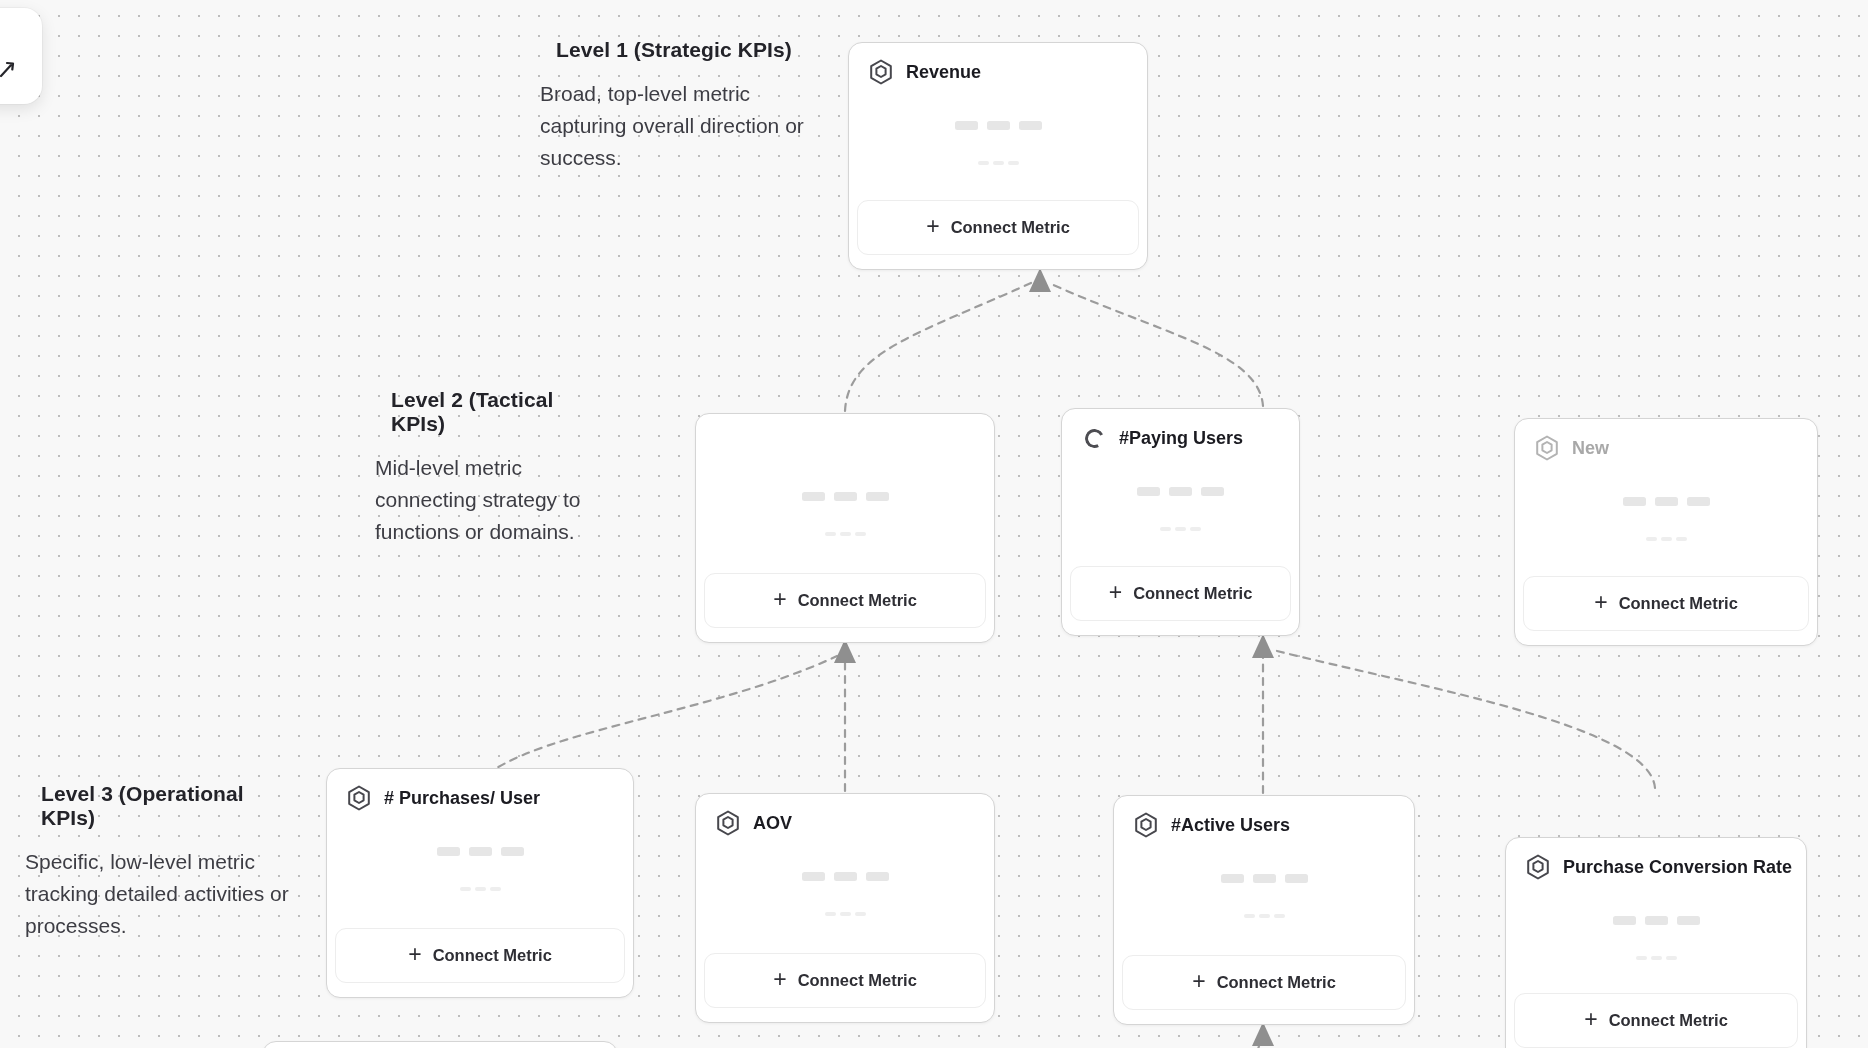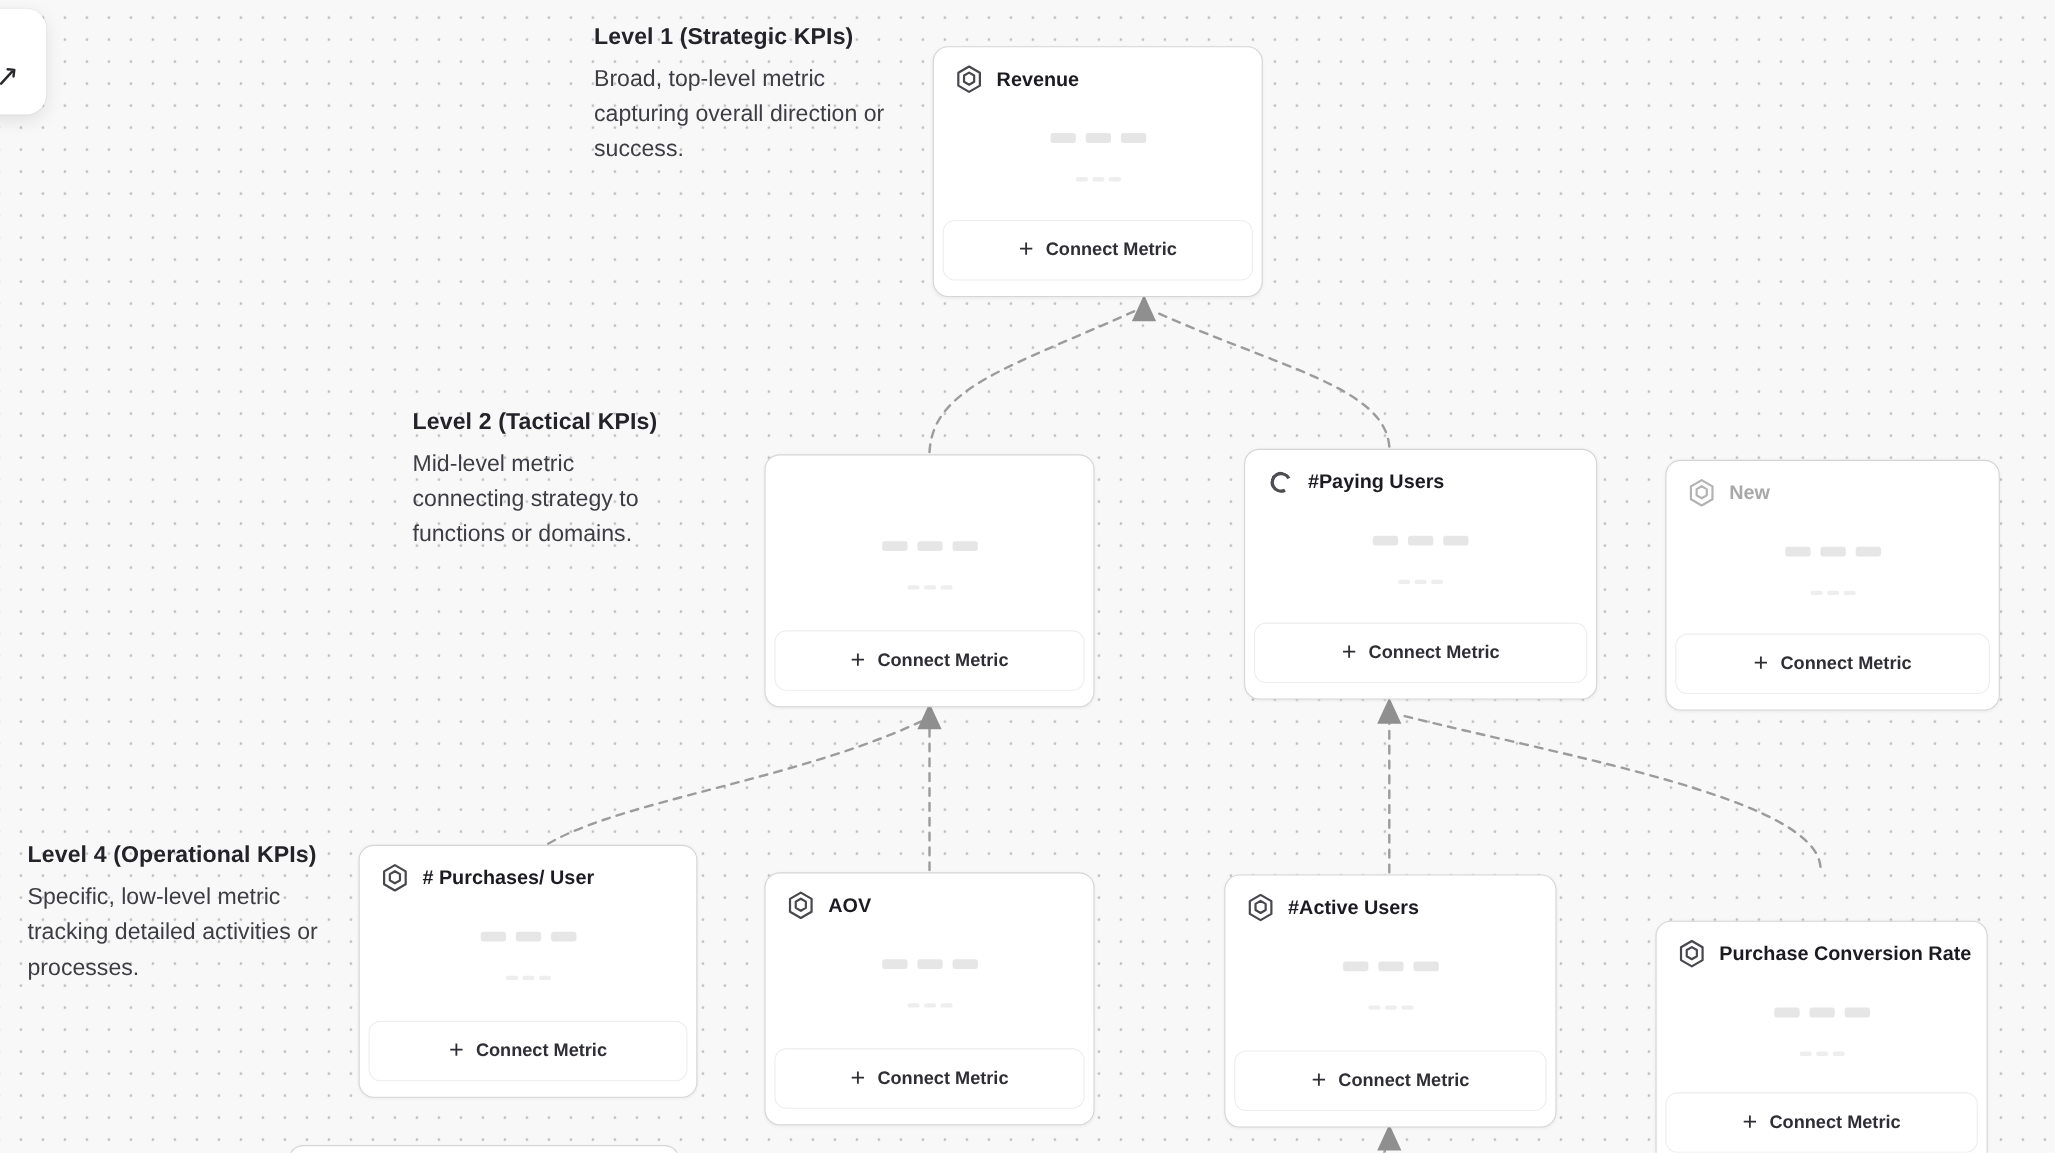--- a/index.html
+++ b/index.html
@@ -22,36 +22,36 @@
   
   .panel-fragment{
     position:absolute;left:-24px;top:8px;width:66px;height:96px;z-index:4;
     background:#ffffff;border-radius:18px;
     box-shadow:0 5px 16px rgba(0,0,0,.10),0 0 0 1px rgba(0,0,0,.03);
   }
   .panel-fragment svg{position:absolute;left:24px;top:52px;}
 
   
   .level{position:absolute;z-index:2;}
-  .level h2{margin:0;font-size:21px;font-weight:700;color:#232329;letter-spacing:.1px;}
+  .level h2{margin:16px;font-size:21px;font-weight:700;color:#232329;letter-spacing:.1px;}
   .level p{margin:10px 0 0;font-size:21px;line-height:1.52;color:#3d3d44;}
   .level1{left:540px;top:22px;width:276px;}
   .level2{left:375px;top:372px;width:234px;}
   .level3{left:25px;top:766px;width:272px;}
 
   
   .card{
     position:absolute;z-index:3;background:#fff;
     border:1.5px solid #d5d5d5;border-radius:14px;
     box-shadow:0 1px 3px rgba(0,0,0,.05);
     box-sizing:border-box;
   }
   #card-revenue{left:848px;top:42px;width:300px;height:228px;}
   #card-arpu{left:695px;top:413px;width:300px;height:230px;}
-  #card-paying-users{left:1131px;top:408px;width:321px;height:228px;}
+  #card-paying-users{left:1061px;top:408px;width:239px;height:228px;}
   #card-new{left:1514px;top:418px;width:304px;height:228px;}
   #card-purchases-per-user{left:312px;top:768px;width:308px;height:230px;margin-left:14px;}
   #card-aov{left:695px;top:793px;width:300px;height:230px;}
   #card-active-users{left:1113px;top:795px;width:302px;height:230px;}
   #card-purchase-conversion-rate{left:1505px;top:837px;width:302px;height:226px;}
   .card-partial{left:262px;top:1041px;width:356px;height:40px;}
 
   .card-header{display:flex;align-items:center;gap:13px;padding:16px 20px 0 20px;}
   .card-title{font-size:18px;font-weight:700;color:#1b1b21;white-space:nowrap;}
   .card.draft .card-title{color:#a8a8a8;font-weight:700;}
@@ -103,21 +103,21 @@
 
   <section class="level level1">
     <h2>Level 1 (Strategic KPIs)</h2>
     <p>Broad, top-level metric capturing overall direction or success.</p>
   </section>
   <section class="level level2">
     <h2>Level 2 (Tactical KPIs)</h2>
     <p>Mid-level metric connecting strategy to functions or domains.</p>
   </section>
   <section class="level level3">
-    <h2>Level 4 (Operational KPIs)</h2>
+    <h2>Level 3 (Operational KPIs)</h2>
     <p>Specific, low-level metric tracking detailed activities or processes.</p>
   </section>
 
   <div class="card" id="card-revenue">
     <div class="card-header">
       <span class="metric-icon">
         <svg width="24" height="26" viewBox="0 0 24 26">
             <path d="M12 1.5 L21.8 7.2 V18.8 L12 24.5 L2.2 18.8 V7.2 Z" fill="none" stroke="#47474d" stroke-width="2" stroke-linejoin="round"></path>
             <path d="M12 7 L16.6 9.7 V15.3 L12 18 L7.4 15.3 V9.7 Z" fill="none" stroke="#47474d" stroke-width="2" stroke-linejoin="round"></path>
           </svg>

